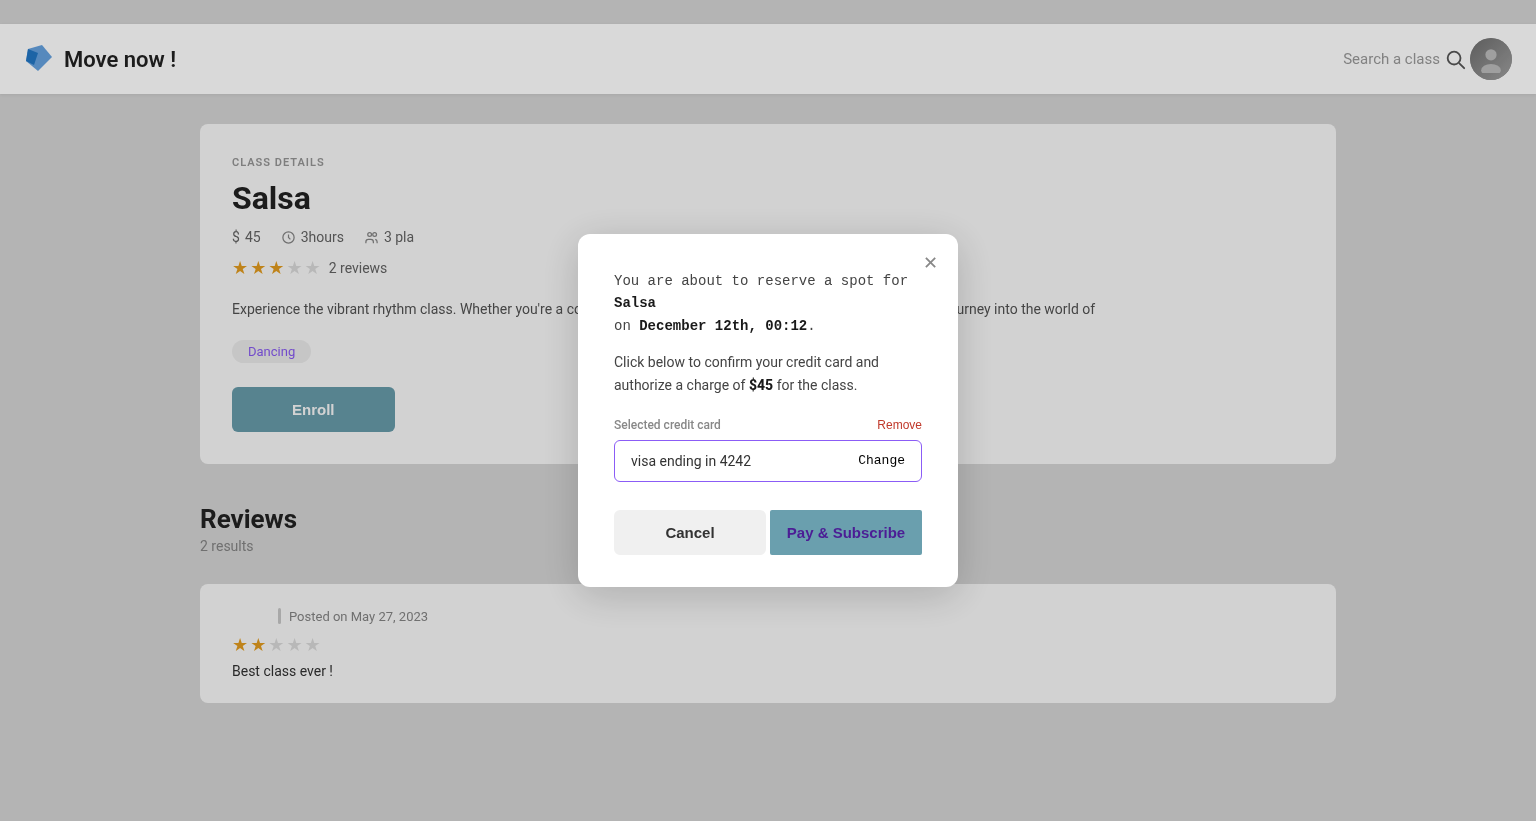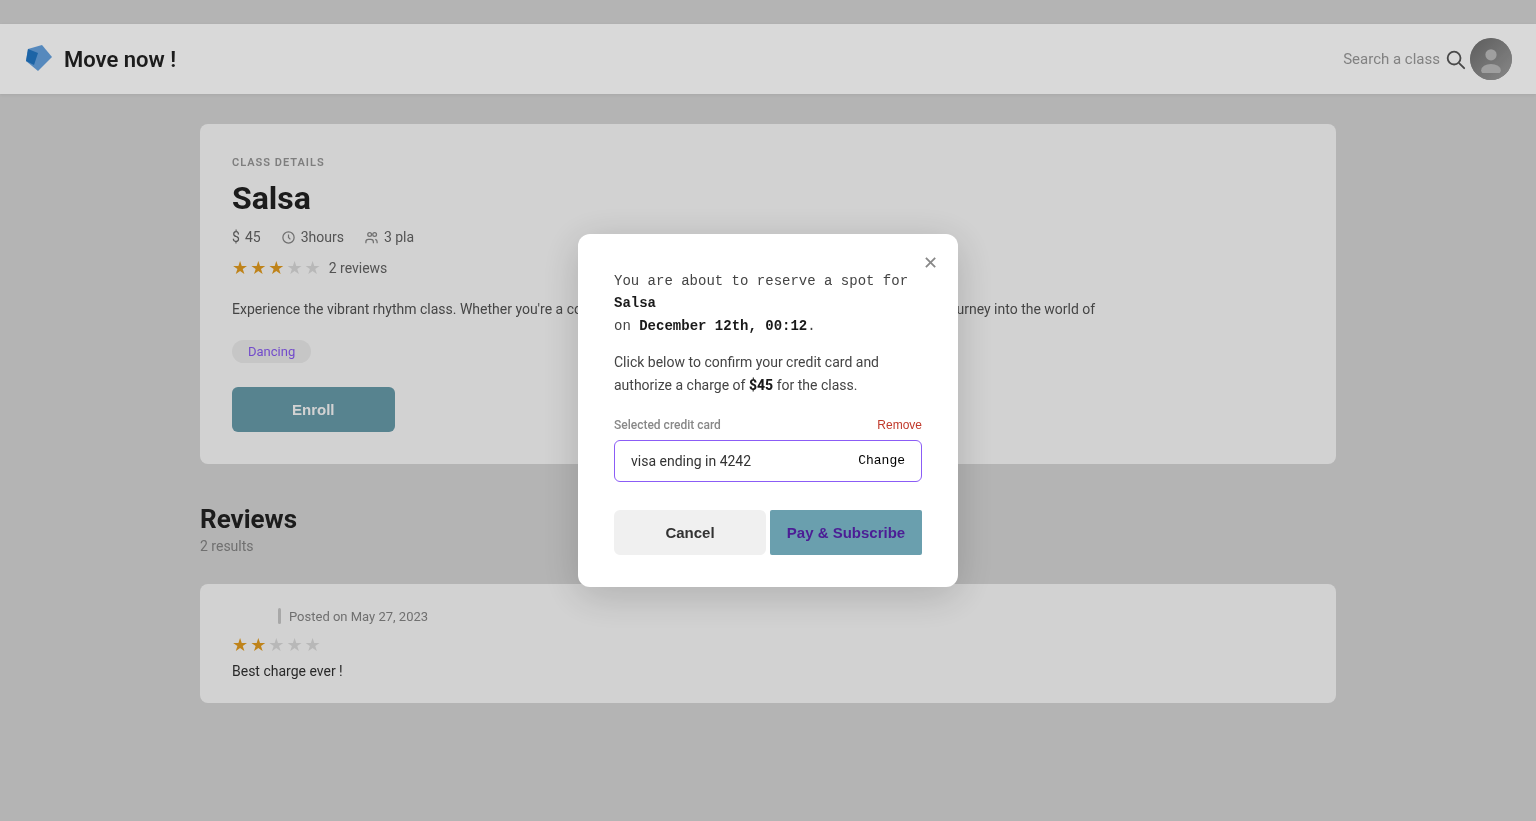--- a/index.html
+++ b/index.html
@@ -428,21 +428,21 @@
         <div class="review-date-bar"></div>
         <span>Posted on May 27, 2023</span>
       </div>
       <div class="stars">
         <span class="star filled">★</span>
         <span class="star filled">★</span>
         <span class="star">★</span>
         <span class="star">★</span>
         <span class="star">★</span>
       </div>
-      <p class="review-text">Best charge ever !</p>
+      <p class="review-text">Best class ever !</p>
     </div>
   </div>
 </div>
 
 <div class="overlay">
   <div class="modal">
     <button class="modal-close">✕</button>
 
     <p class="modal-body-text">
       <span>You are about to reserve a spot for </span><span class="highlight">Salsa</span>

